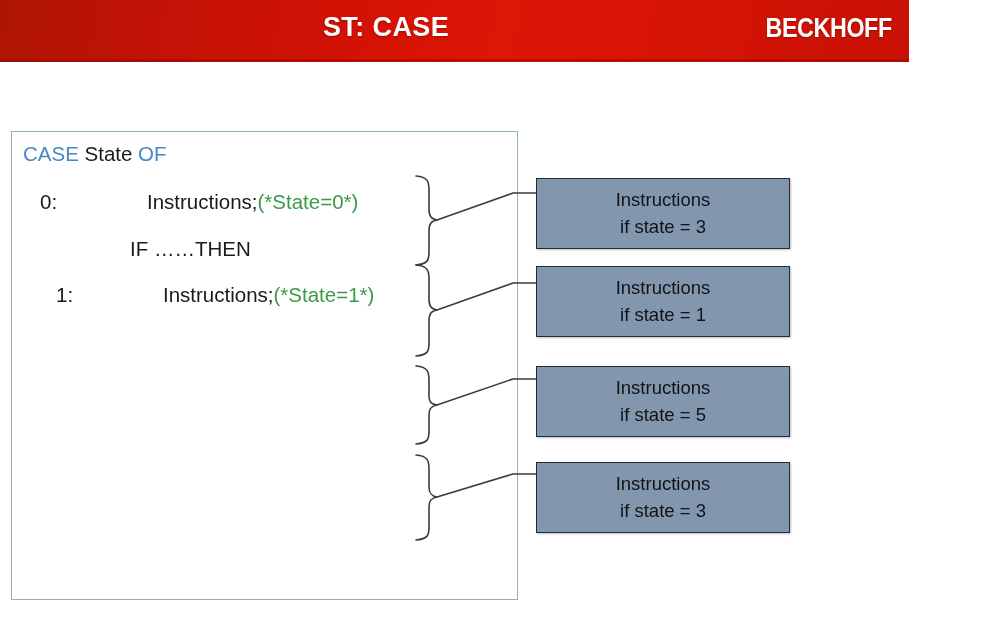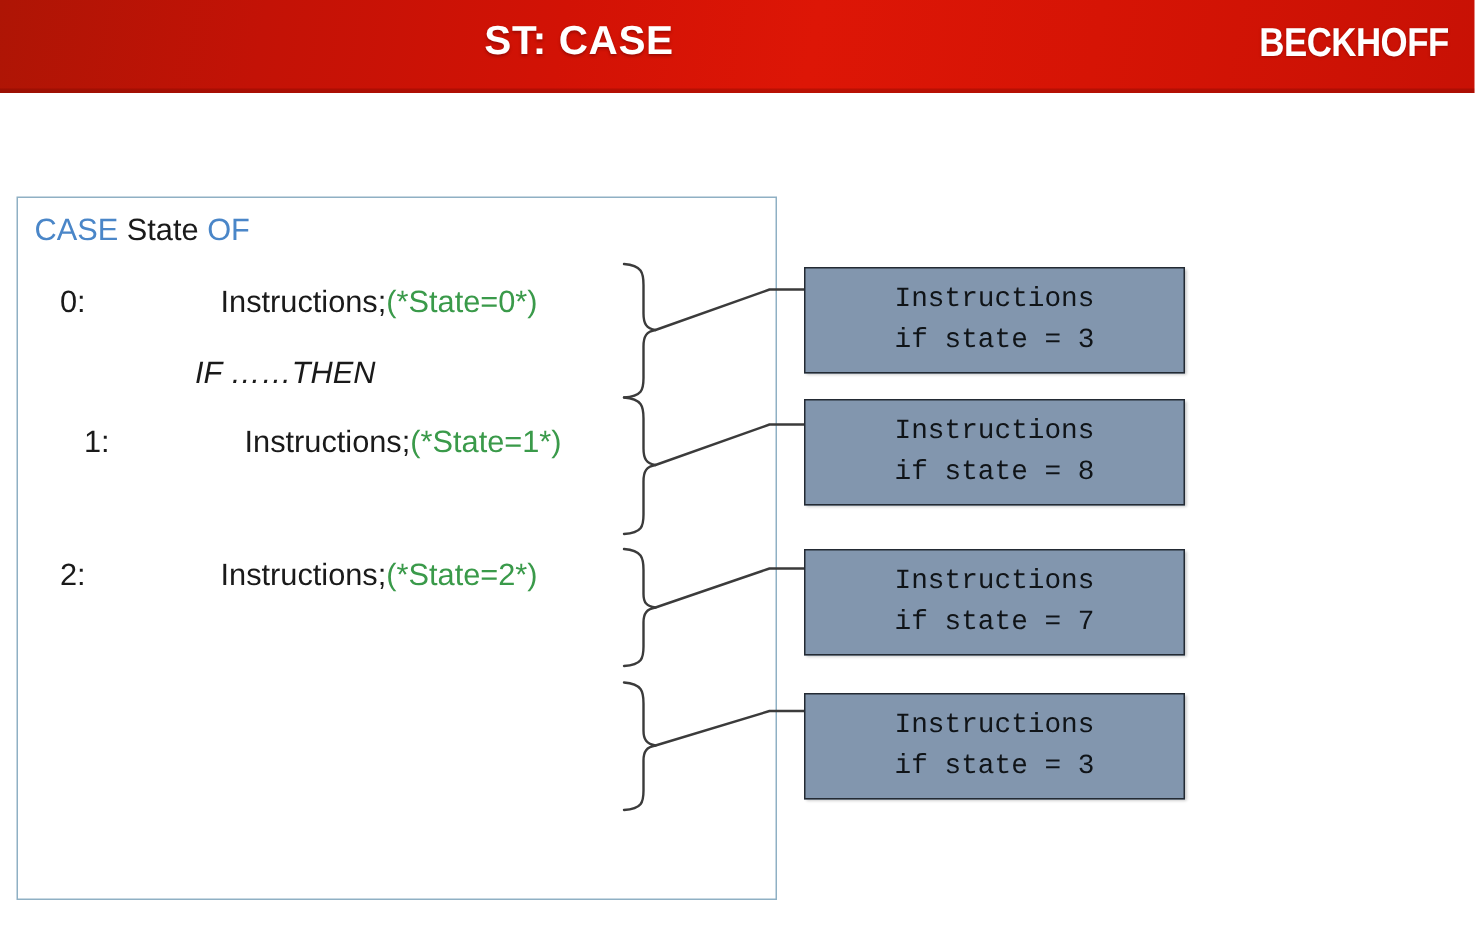--- a/index.html
+++ b/index.html
@@ -13,21 +13,21 @@
     font-family: "Liberation Sans", sans-serif;
     overflow: hidden;
     position: relative;
   }
 
   
   #header-band {
     position: absolute;
     left: 0;
     top: 0;
-    width: 983px;
+    width: 909px;
     height: 62px;
     background: linear-gradient(100deg,
                 #ae1505 0%,
                 #c31206 18%,
                 #d21205 38%,
                 #dd1606 55%,
                 #d61405 74%,
                 #c81105 100%);
     overflow: hidden;
   }
@@ -84,21 +84,21 @@
     white-space: nowrap;
     font-size: 20.5px;
     color: #1a1a1a;
     font-family: "Liberation Sans", sans-serif;
   }
   .kw { color: #4a86c8; }
   .cmt { color: #3a9a4a; }
 
   #line-case      { left: 11px;  top: 10px;  }
   #line-0         { left: 28px;  top: 58px;  }
-  #line-if        { left: 118px; top: 105px; font-style: italic; }
+  #line-if        { left: 118px; top: 105px; }
   #line-1         { left: 28px;  top: 151px; margin-left: 16px; }
   #line-2         { left: 28px;  top: 240px; }
   #line-3         { left: 28px;  top: 340px; }
   #line-endcase   { left: 7px;   top: 432px; }
 
   .lbl { display: inline-block; width: 107px; }
 
   
   #connectors {
     position: absolute;
@@ -120,21 +120,21 @@
     display: flex;
     flex-direction: column;
     align-items: center;
     justify-content: center;
     box-shadow: 1px 1px 2px rgba(0,0,0,0.25);
   }
   .state-box .bx-line {
     font-size: 18.5px;
     color: #101418;
     line-height: 1.42;
-    font-family: Liberation Mono, monospace;
+    font-family: Liberation Sans, sans-serif;
     white-space: nowrap;
   }
   #state-box-0 { left: 536px; top: 178px; }
   #state-box-1 { left: 536px; top: 266px; }
   #state-box-2 { left: 536px; top: 366px; }
   #state-box-3 { left: 536px; top: 462px; }
 </style>
 </head>
 <body>
 
@@ -156,23 +156,20 @@
   </div>
 
   <div class="code-line" id="line-if">
     <span>IF ……THEN</span>
   </div>
 
   <div class="code-line" id="line-1">
     <span class="lbl">1:</span><span>Instructions;</span><span class="cmt">(*State=1*)</span>
   </div>
 
-  <div class="code-line" id="line-2">
-    <span class="lbl">2:</span><span>Instructions;</span><span class="cmt">(*State=2*)</span>
-  </div>
 
 
 </div>
 
 <svg id="connectors" viewBox="0 0 985 618" xmlns="http://www.w3.org/2000/svg">
   <g fill="none" stroke="#3b3b3b" stroke-width="1.6" stroke-linecap="round" stroke-linejoin="round">
 
     <path d="M 416 176 C 428 177 429 182 429 190
              L 429 209 C 429 216 431 219 437 220
              C 431 221 429 224 429 231
@@ -203,24 +200,24 @@
   </g>
 </svg>
 
 <div class="state-box" id="state-box-0">
   <div class="bx-line">Instructions</div>
   <div class="bx-line">if state = 3</div>
 </div>
 
 <div class="state-box" id="state-box-1">
   <div class="bx-line">Instructions</div>
-  <div class="bx-line">if state = 8</div>
+  <div class="bx-line">if state = 1</div>
 </div>
 
 <div class="state-box" id="state-box-2">
   <div class="bx-line">Instructions</div>
-  <div class="bx-line">if state = 7</div>
+  <div class="bx-line">if state = 5</div>
 </div>
 
 <div class="state-box" id="state-box-3">
   <div class="bx-line">Instructions</div>
   <div class="bx-line">if state = 3</div>
 </div>
 
 </body></html>

